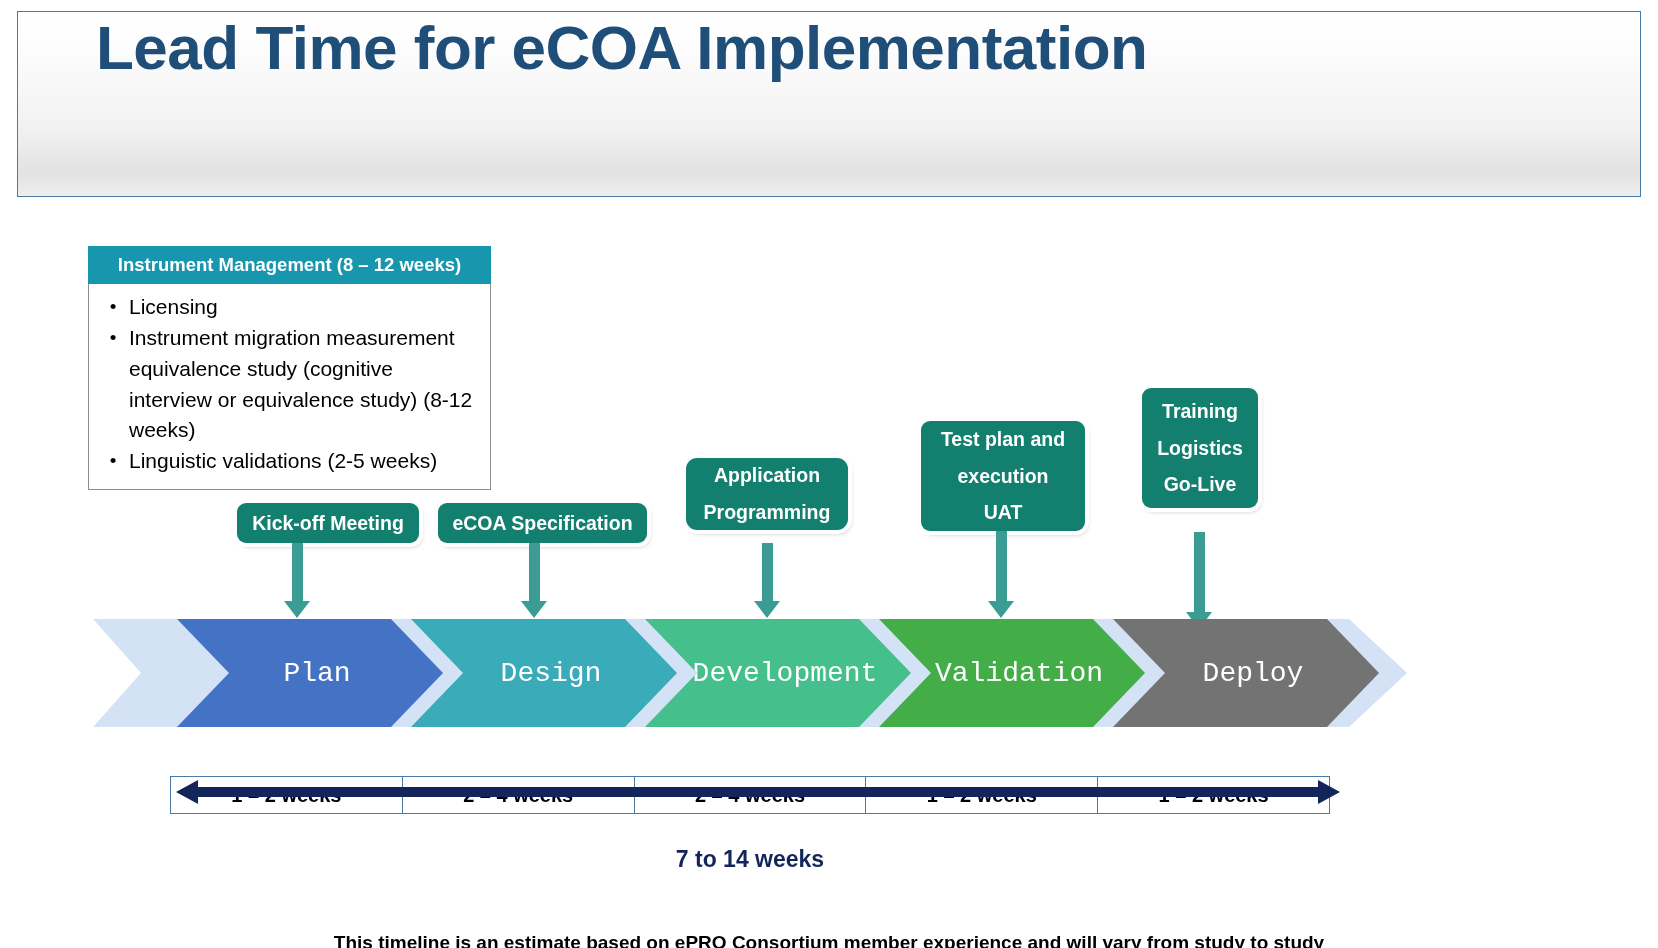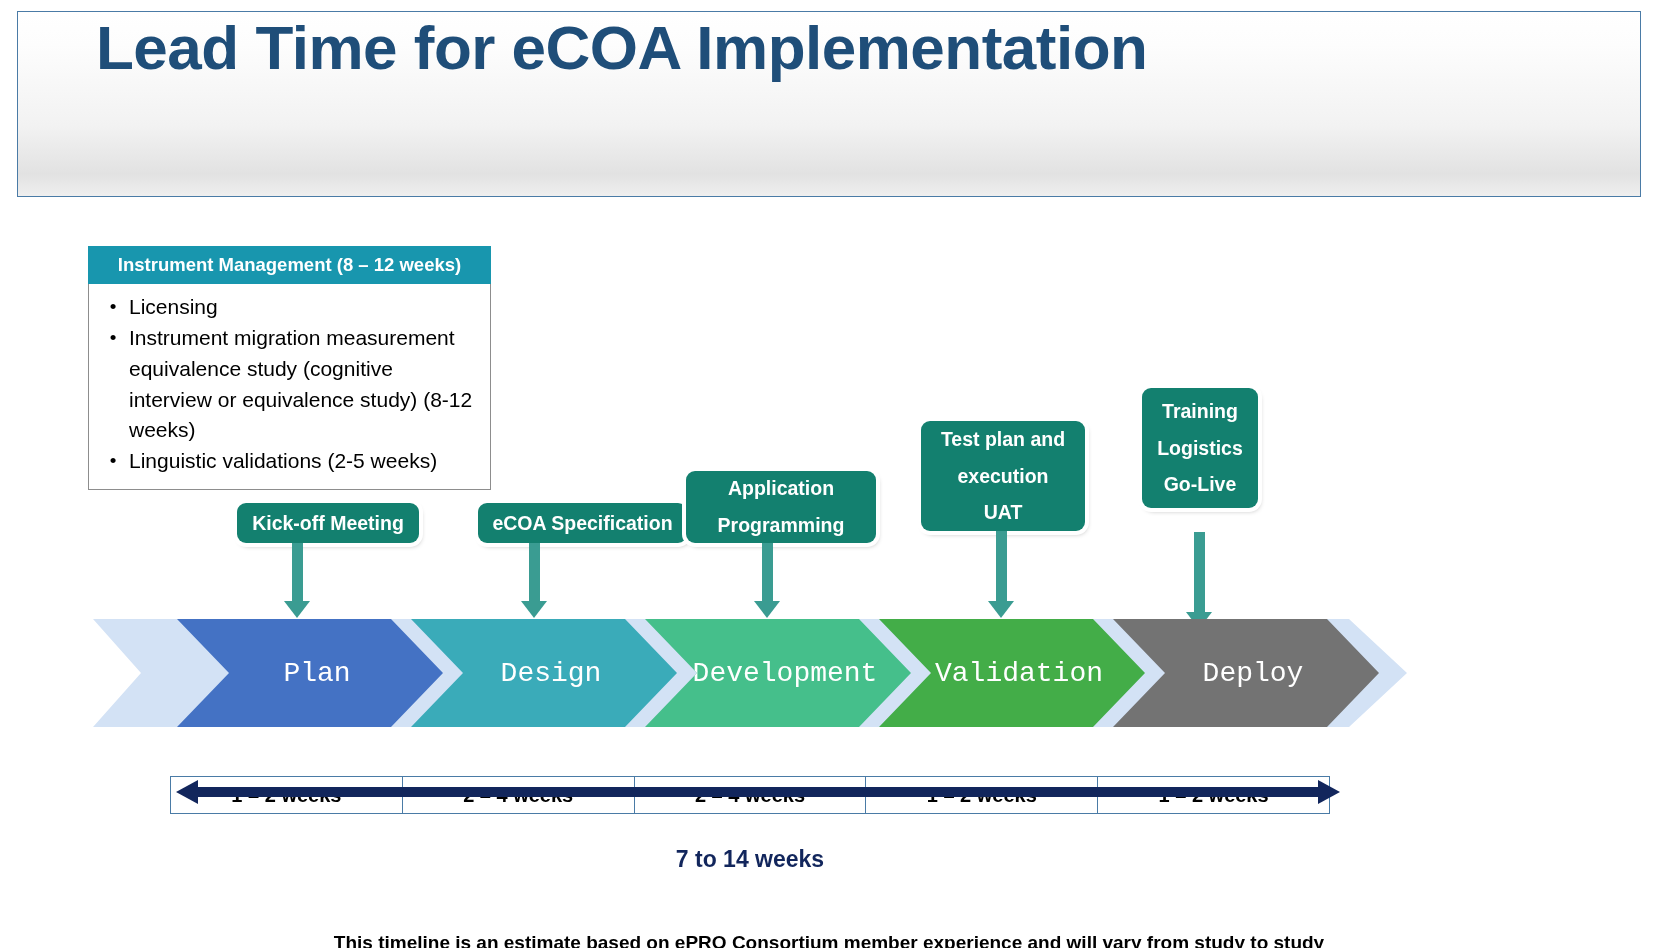--- a/index.html
+++ b/index.html
@@ -236,25 +236,25 @@
       <div class="bullet-dot">•</div>
       <div class="bullet-text">Linguistic validations (2-5 weeks)</div>
     </div>
   </div>
 </div>
 
 <div class="callout" id="callout-0" style="left:206px; top:503px; width:182px; height:40px;margin-left:31px;">
   <span class="callout-line">Kick-off Meeting</span>
 </div>
 
-<div class="callout" id="callout-1" style="left:438px; top:503px; width:209px; height:40px;margin-left:40px;">
+<div class="callout" id="callout-1" style="left:438px; top:503px; width:209px; height:40px;">
   <span class="callout-line">eCOA Specification</span>
 </div>
 
-<div class="callout multi" id="callout-2" style="left:686px; top:471px; width:190px; height:72px;">
+<div class="callout multi" id="callout-2" style="left:686px; top:458px; width:162px; height:72px;border-radius:11px;">
   <span class="callout-line">Application</span>
   <span class="callout-line">Programming</span>
 </div>
 
 <div class="callout multi" id="callout-3" style="left:921px; top:421px; width:164px; height:110px;">
   <span class="callout-line">Test plan and</span>
   <span class="callout-line">execution</span>
   <span class="callout-line">UAT</span>
 </div>
 

